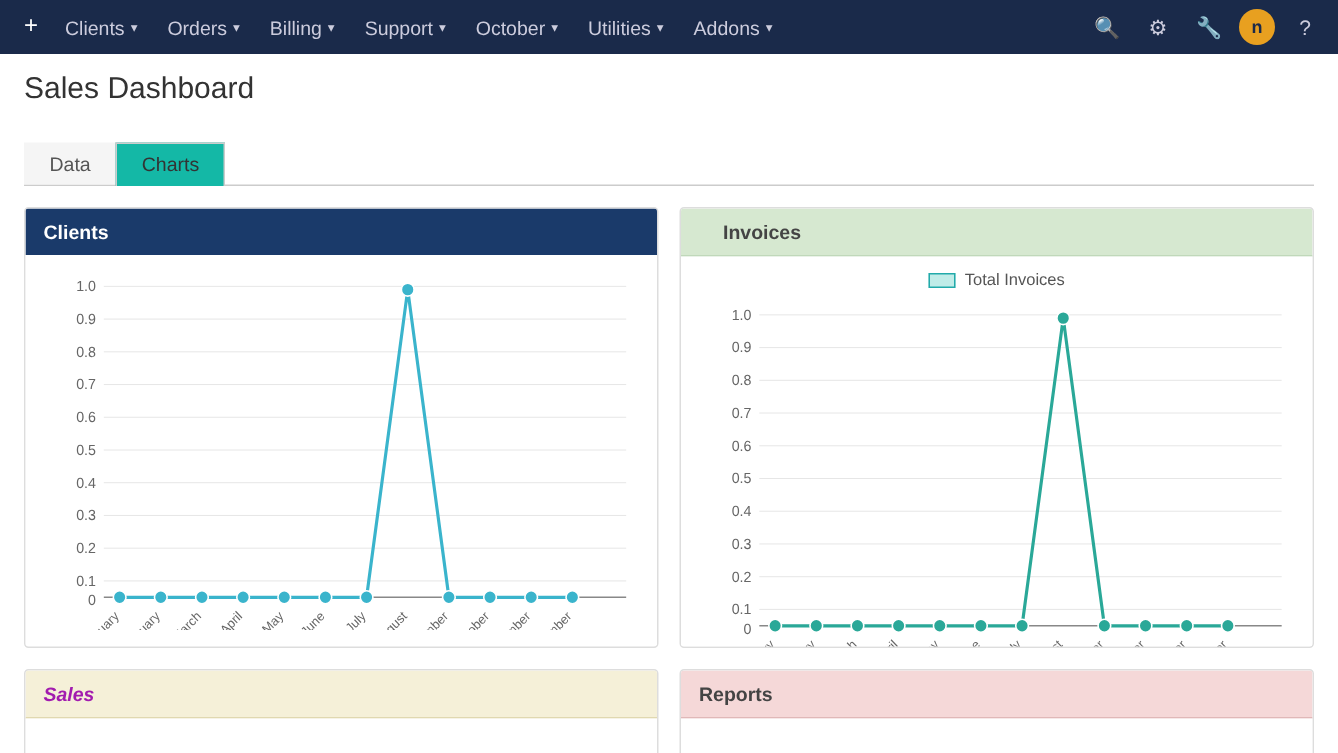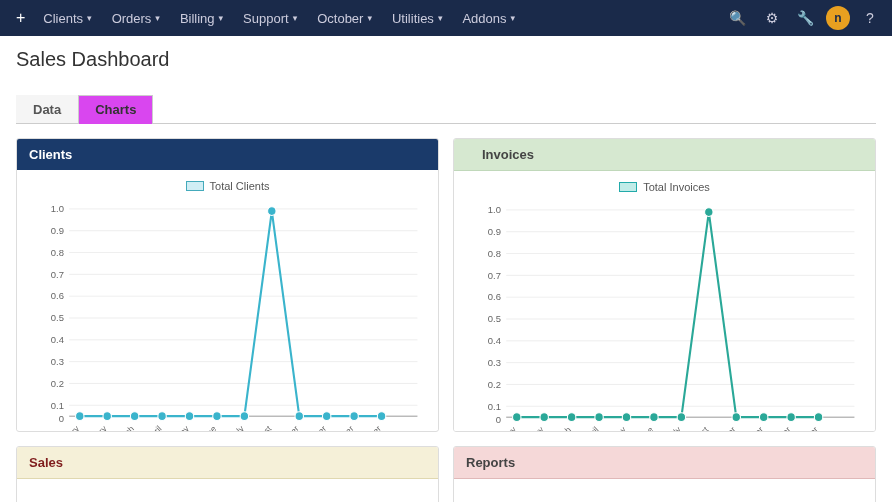--- a/index.html
+++ b/index.html
@@ -70,33 +70,32 @@
       font-weight: normal;
       color: #333;
       margin-bottom: 24px;
     }
 
     
     .tabs {
       display: flex;
       border-bottom: 1px solid #ccc;
       margin-bottom: 14px;
-      font-weight: bold;
     }
     .tab {
       padding: 6px 16px;
       cursor: pointer;
       border: 1px solid transparent;
       border-bottom: none;
       font-size: 13px;
       color: #555;
       background: #f5f5f5;
     }
     .tab.active {
-      background: #d946ef;
+      background: #14b8a6;
       border-color: #ccc;
       color: #333;
       margin-bottom: -1px;
     }
 
     
     .charts-grid {
       display: grid;
       grid-template-columns: 1fr 1fr;
       gap: 14px;
@@ -109,21 +108,21 @@
     }
 
     .chart-header {
       padding: 8px 12px;
       font-size: 13px;
       font-weight: bold;
       color: #fff;
     }
     .chart-header.blue { background: #1a3a6a; }
     .chart-header.green { background: #d6e8d0; color: #444; border-bottom: 1px solid #c0d8ba; padding-left: 28px; }
-    .chart-header.yellow { background: #f5f0d8; color: #7f1d1d; border-bottom: 1px solid #e0d8b0; }
+    .chart-header.yellow { background: #f5f0d8; color: #a21caf; border-bottom: 1px solid #e0d8b0; font-style: italic; }
     .chart-header.red { background: #f5d8d8; color: #444; border-bottom: 1px solid #e0b8b8; }
 
     .chart-body {
       background: #fff;
       padding: 10px;
       height: 260px;
       position: relative;
     }
 
     .chart-card.small .chart-body {
@@ -215,24 +214,20 @@
     </div>
   </div>
 
   <div class="charts-grid">
 
     <div class="chart-card">
       <div class="chart-header blue">
         <span>Clients</span>
       </div>
       <div class="chart-body">
-        <div class="chart-legend">
-          <span class="legend-box blue-line"></span>
-          <span>Total Clients</span>
-        </div>
         <svg class="chart-svg" viewBox="0 0 380 220" preserveAspectRatio="none">
 
           <line x1="40" y1="10" x2="370" y2="10" stroke="#e0e0e0" stroke-width="0.5"></line>
           <line x1="40" y1="30" x2="370" y2="30" stroke="#e0e0e0" stroke-width="0.5"></line>
           <line x1="40" y1="50" x2="370" y2="50" stroke="#e0e0e0" stroke-width="0.5"></line>
           <line x1="40" y1="70" x2="370" y2="70" stroke="#e0e0e0" stroke-width="0.5"></line>
           <line x1="40" y1="90" x2="370" y2="90" stroke="#e0e0e0" stroke-width="0.5"></line>
           <line x1="40" y1="110" x2="370" y2="110" stroke="#e0e0e0" stroke-width="0.5"></line>
           <line x1="40" y1="130" x2="370" y2="130" stroke="#e0e0e0" stroke-width="0.5"></line>
           <line x1="40" y1="150" x2="370" y2="150" stroke="#e0e0e0" stroke-width="0.5"></line>

